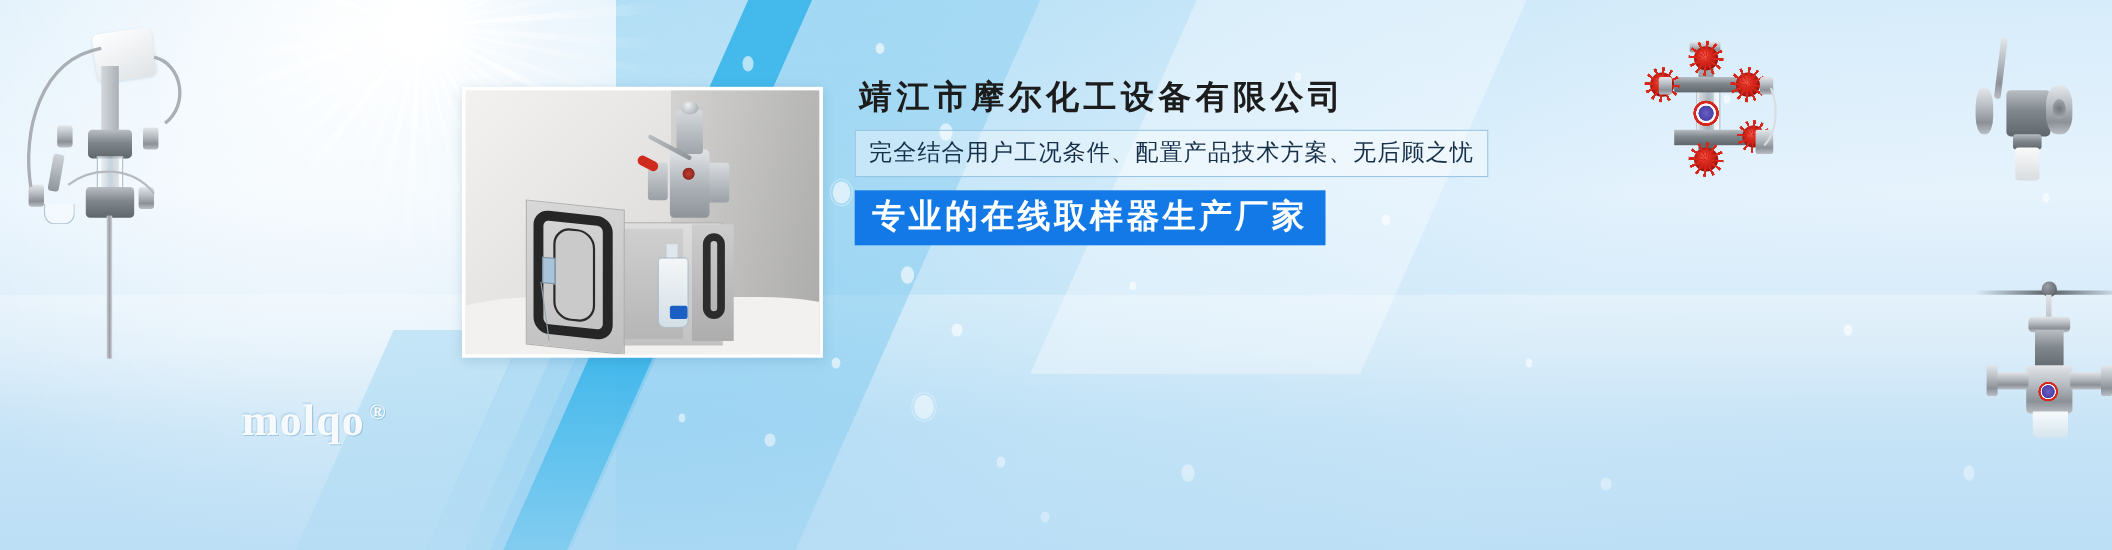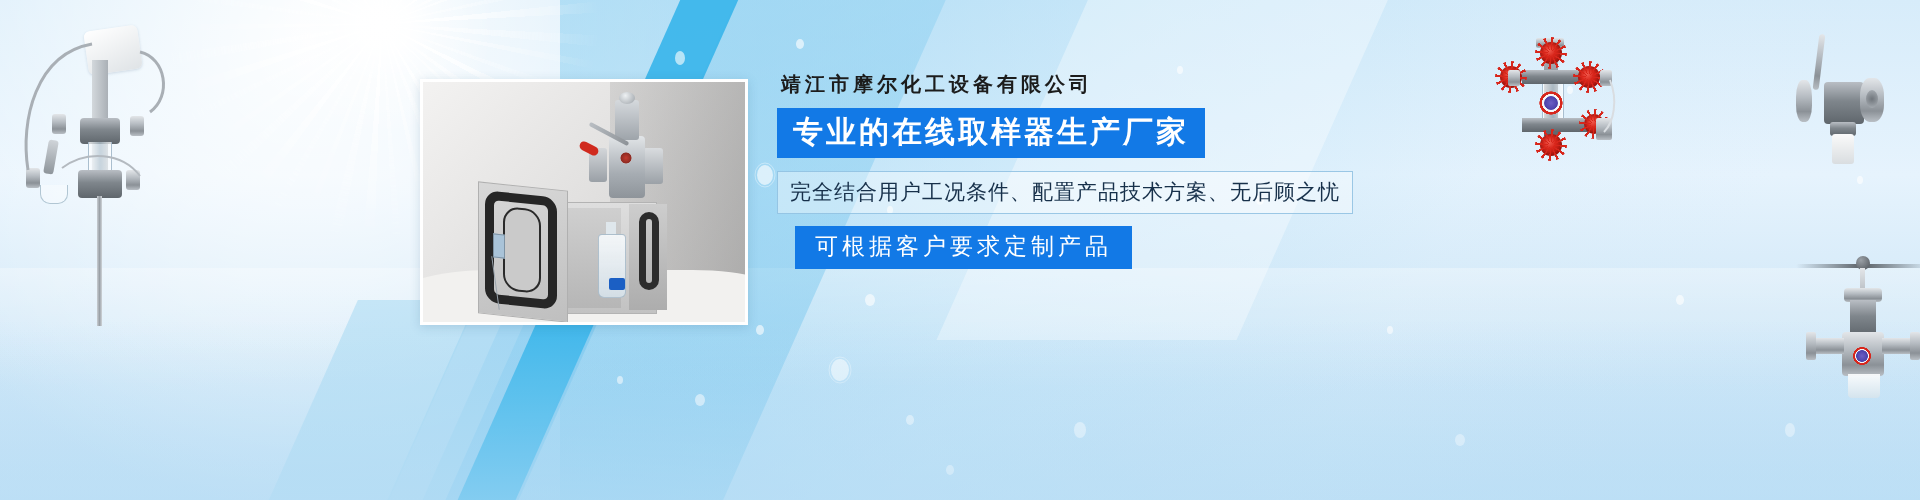--- a/index.html
+++ b/index.html
@@ -146,21 +146,21 @@
   .stand-box{position:absolute;left:86px;top:28px;width:54px;height:44px;background:linear-gradient(160deg,#ffffff,#dfe3e6);border-radius:6px;transform:rotate(-8deg);box-shadow:0 1px 3px rgba(60,90,120,.2);}
   .stand-plate{position:absolute;left:92px;top:60px;width:16px;height:118px;background:linear-gradient(90deg,#d3d8dc,#aab0b6);}
   .tiny-flange{position:absolute;width:14px;height:20px;border-radius:3px;}
   .relief{position:absolute;left:46px;top:140px;width:10px;height:34px;background:linear-gradient(180deg,#cfd4d9,#8e959b);border-radius:3px;transform:rotate(10deg);}
   .beaker{position:absolute;left:40px;top:185px;width:26px;height:18px;border:1px solid rgba(160,185,200,.8);border-top:none;border-radius:0 0 10px 10px;background:rgba(255,255,255,.35);}
 
   
   .copy{position:absolute;left:777px;top:74px;width:640px;}
   .company{
     font-family:"Liberation Serif","DejaVu Serif",serif;
-    font-size:20px;font-weight:700;color:#1c1c1c;letter-spacing:4px;
+    font-size:30px;font-weight:700;color:#1c1c1c;letter-spacing:4px;
     line-height:1;margin:0 0 14px 4px;white-space:nowrap;
   }
   .slogan-1{
     display:inline-block;background:#1279e6;color:#ffffff;
     font-size:30px;font-weight:700;letter-spacing:3px;line-height:1;
     padding:9px 16px 11px;margin:0 0 13px 0;white-space:nowrap;
   }
   .slogan-2{
     display:inline-block;background:rgba(255,255,255,.38);
     border:1px solid rgba(140,190,225,.85);
@@ -347,27 +347,27 @@
         <div class="v-grip"></div>
         <div class="v-badge"></div>
       </div>
     </div>
   </div>
 
   <div class="copy">
     <div class="company">靖江市摩尔化工设备有限公司</div>
 
     <div>
+      <span class="slogan-2">完全结合用户工况条件、配置产品技术方案、无后顾之忧</span>
+    </div>
+
+    <div>
       <span class="slogan-1">专业的在线取样器生产厂家</span>
     </div>
 
-    <div>
-      <span class="slogan-2">完全结合用户工况条件、配置产品技术方案、无后顾之忧</span>
-    </div>
-
-    <div>
-      <span class="slogan-3">可根据客户要求定制产品</span>
-    </div>
-
-  </div>
-
+
+  </div>
+
+  <div class="watermark">
+    <span>molqo</span><span class="reg">®</span>
+  </div>
 
 </div>
 
 </body></html>

